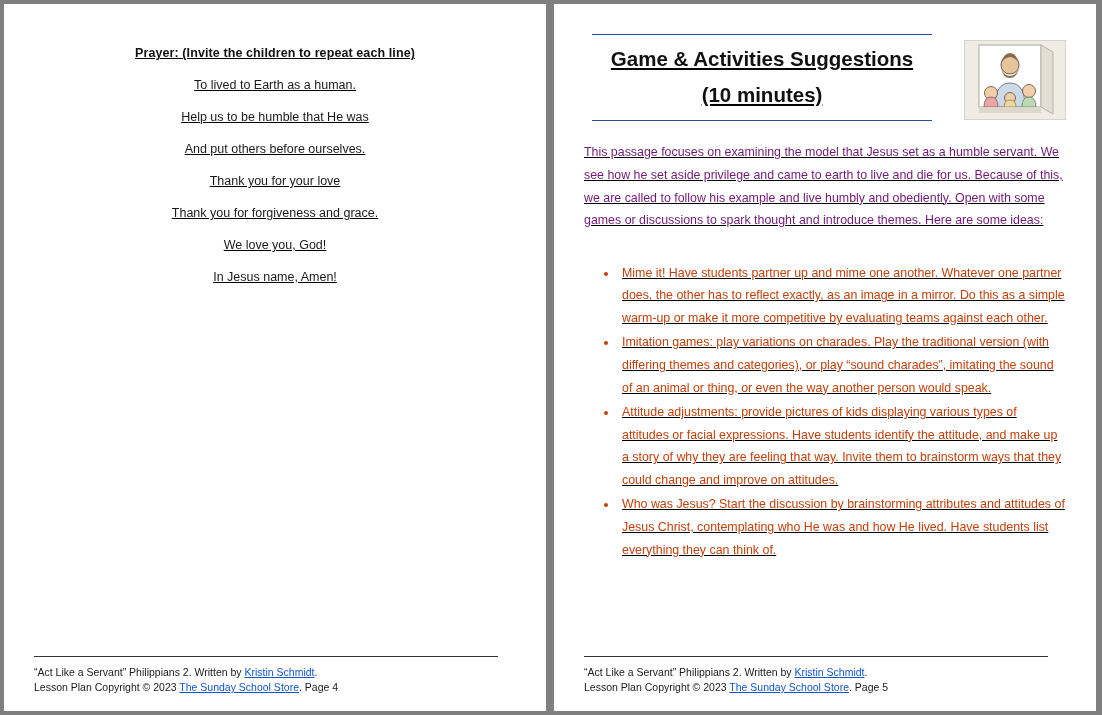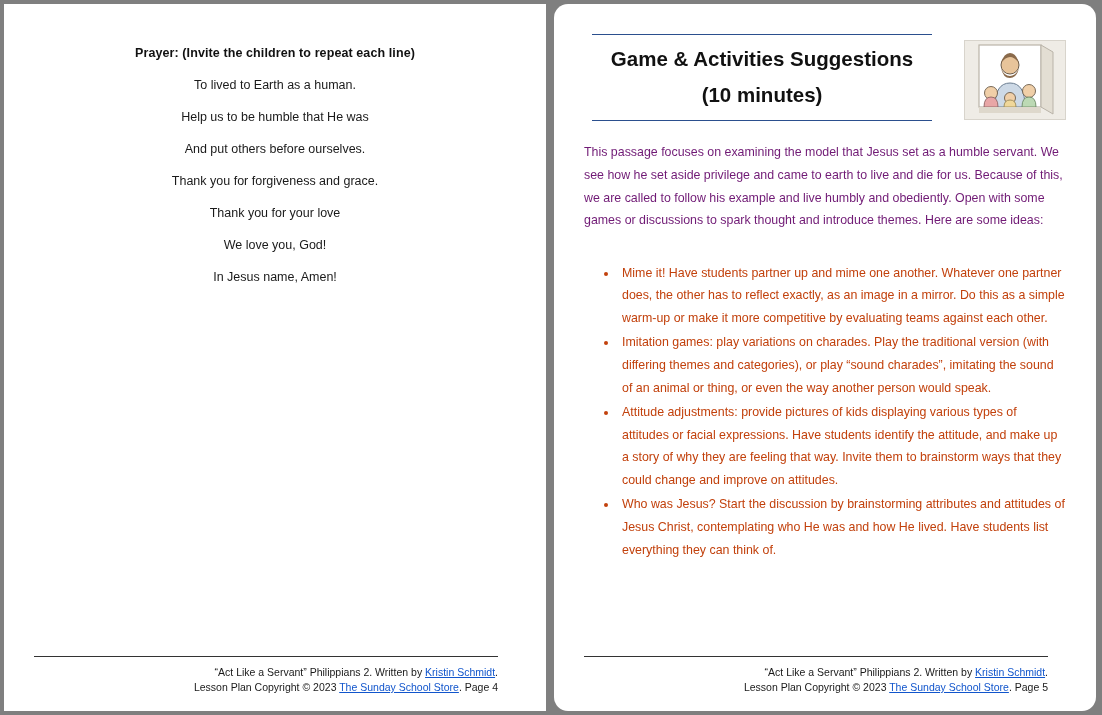--- a/index.html
+++ b/index.html
@@ -11,38 +11,38 @@
     width: 1102px;
     height: 715px;
     font-family: "Liberation Sans", sans-serif;
     overflow: hidden;
   }
   .spread {
     display: flex;
     width: 1102px;
     height: 715px;
     background: #7f7f7f;
+    text-decoration: underline;
   }
   .page {
     background: #ffffff;
     position: relative;
     box-sizing: border-box;
   }
   .page-left {
     width: 542px;
     height: 707px;
     margin: 4px 4px 4px 4px;
     padding: 24px 30px 0 30px;
   }
   .page-right {
     width: 542px;
     height: 707px;
     margin: 4px 4px 4px 4px;
     padding: 24px 30px 0 30px;
-    border-radius: 14px;
   }
 
   
   .prayer-heading {
     text-align: center;
     font-weight: bold;
     font-size: 12.5px;
     color: #111;
     margin: 18px 0 0 0;
     letter-spacing: .1px;
@@ -112,21 +112,21 @@
     margin-bottom: 2px;
     padding-left: 4px;
   }
 
   
   .footer {
     position: absolute;
     left: 30px;
     right: 48px;
     bottom: 16px;
-    text-align: right;
+    text-align: left;
   }
   .footer hr {
     border: 0;
     border-top: 1px solid #333;
     margin: 0 0 8px 0;
   }
   .footer-line {
     font-size: 10.5px;
     color: #1a1a1a;
     line-height: 1.42;
@@ -141,22 +141,22 @@
 
 <div class="spread">
 
   <div class="page page-left">
 
     <div class="prayer-heading">Prayer:  (Invite the children to repeat each line)</div>
 
     <div class="prayer-line">To lived to Earth as a human.</div>
     <div class="prayer-line">Help us to be humble that He was</div>
     <div class="prayer-line">And put others before ourselves.</div>
+    <div class="prayer-line">Thank you for your love</div>
     <div class="prayer-line">Thank you for forgiveness and grace.</div>
-    <div class="prayer-line">Thank you for your love</div>
     <div class="prayer-line">We love you, God!</div>
     <div class="prayer-line">In Jesus name, Amen!</div>
 
     <div class="footer">
       <hr>
       <div class="footer-line"><span>“Act Like a Servant” Philippians 2.  Written by </span><a class="link" href="#">Kristin Schmidt</a><span>.</span></div>
       <div class="footer-line"><span>Lesson Plan Copyright © 2023 </span><a class="link" href="#">The Sunday School Store</a><span>. Page 4</span></div>
     </div>
   </div>
 

